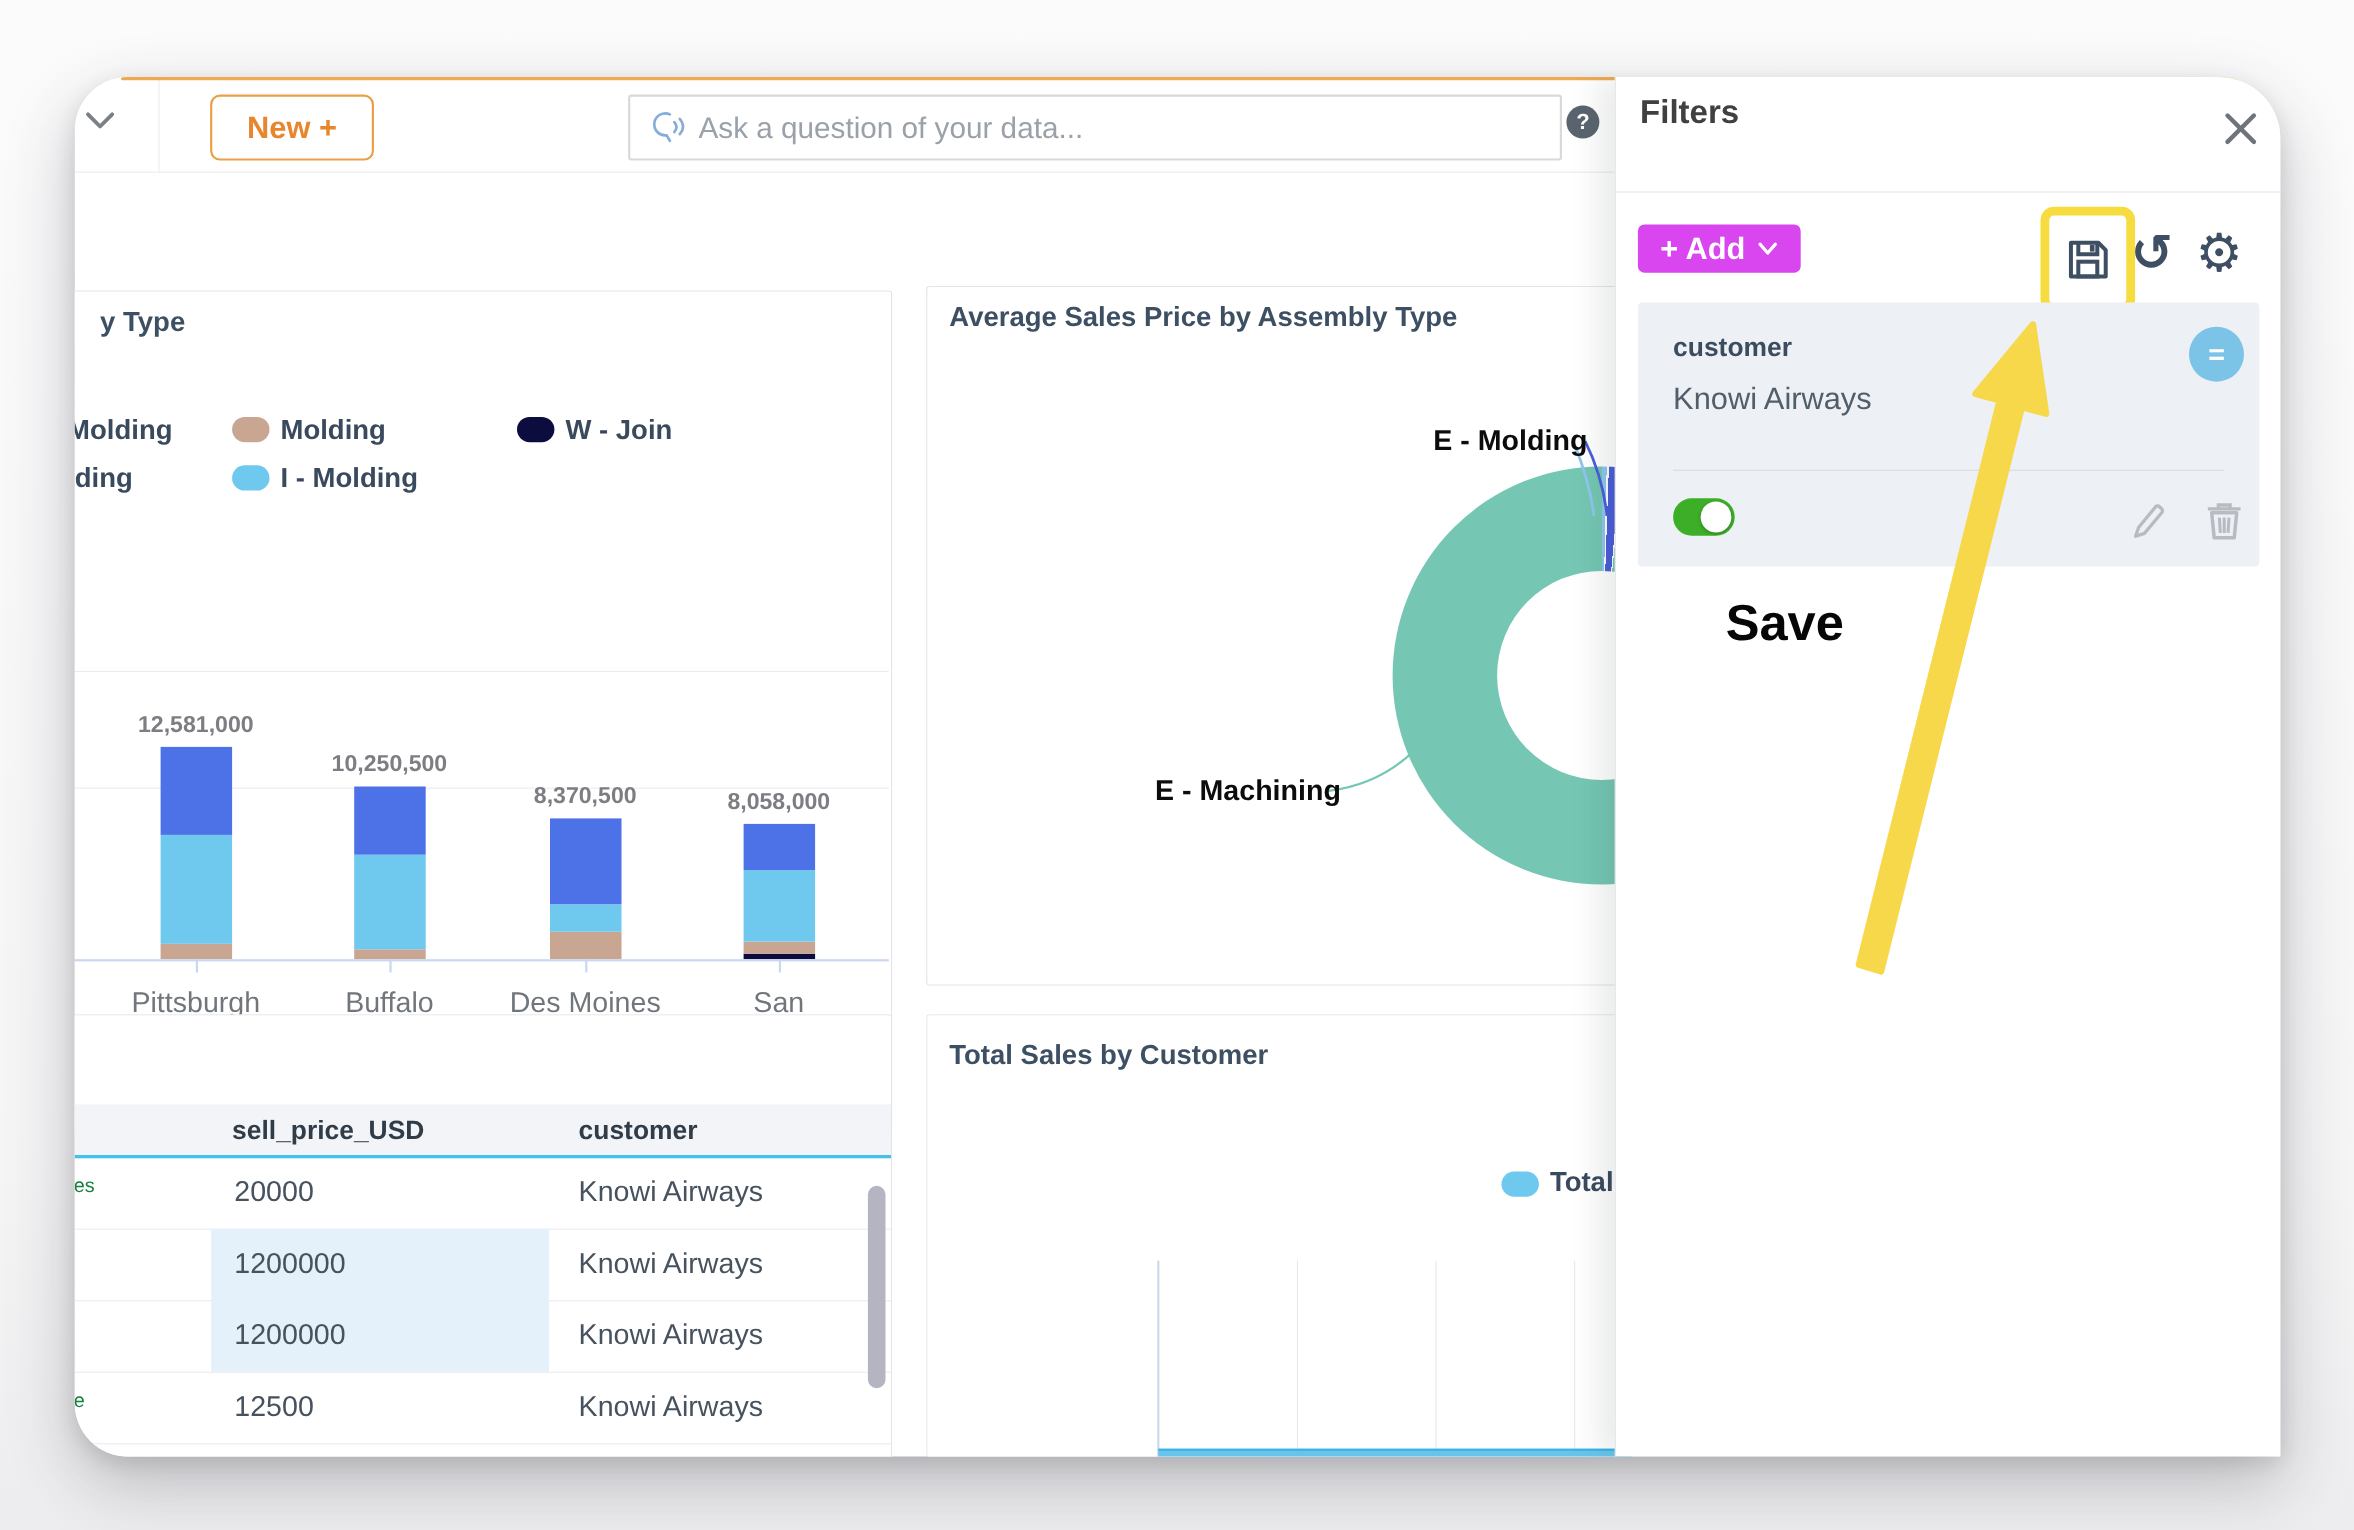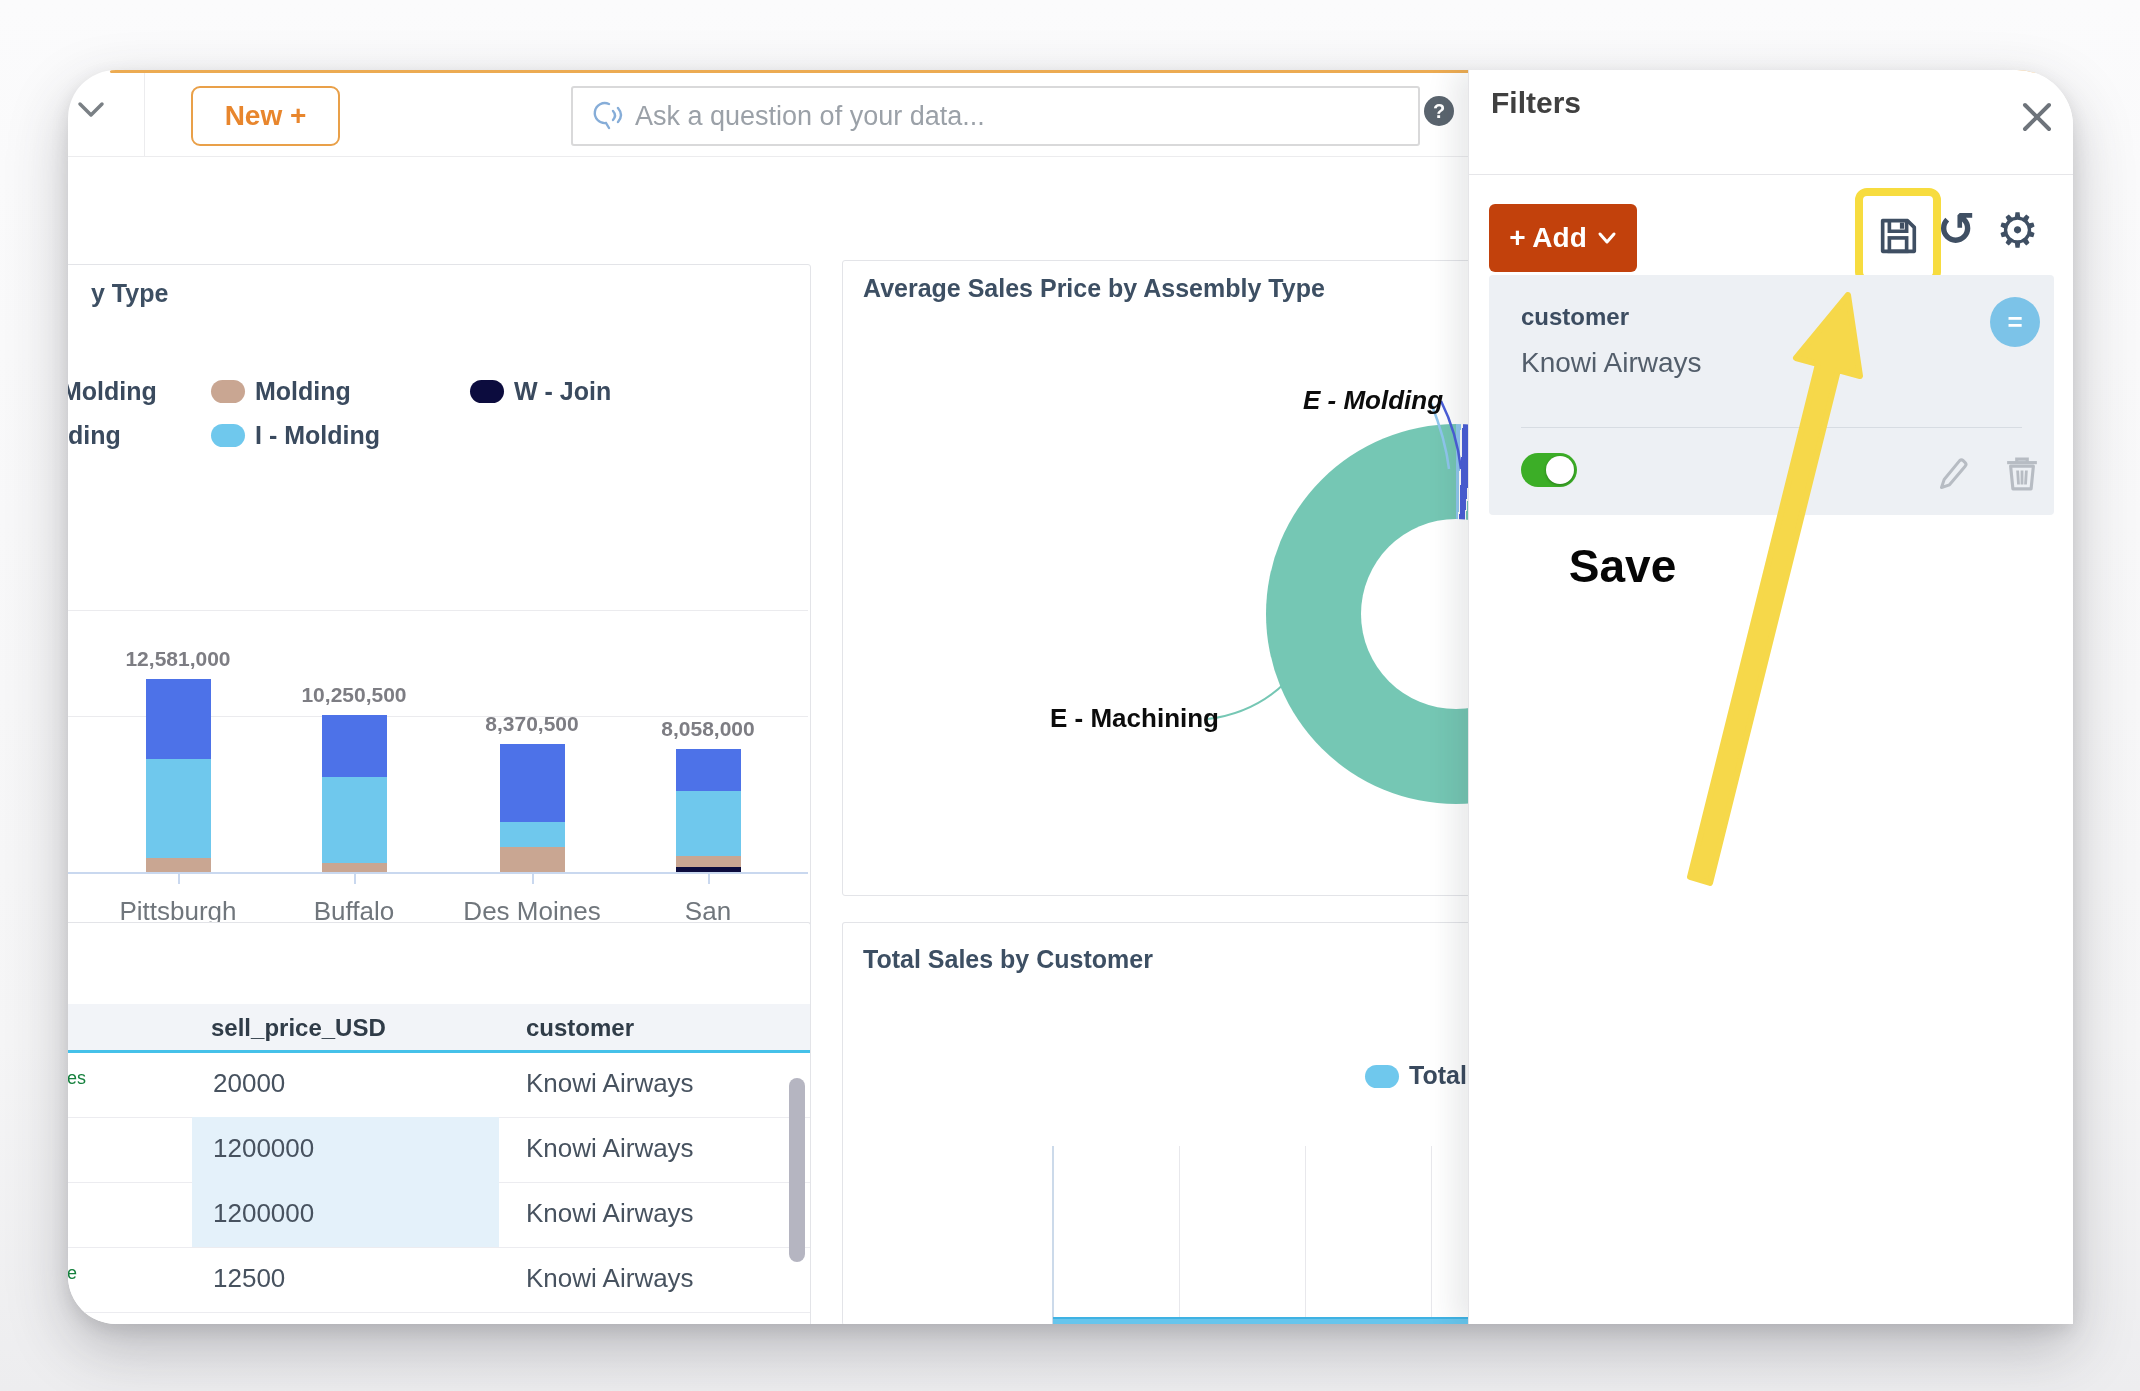--- a/index.html
+++ b/index.html
@@ -46,21 +46,21 @@
   #tbl-scrollbar{left:761px;top:156px;width:16px;height:184px;border-radius:8px;background:#b5b5c1;z-index:3;}
   
   #donut{position:absolute;left:423px;top:163px;width:380px;height:380px;border-radius:50%;}
   #donut-hole{position:absolute;left:518px;top:258px;width:190px;height:190px;border-radius:50%;background:#fff;}
   .donut-lbl{position:absolute;font-size:26px;font-weight:bold;color:#0c0c0c;white-space:nowrap;}
   
   #filters{position:absolute;left:1468px;top:70px;width:605px;height:1254px;background:#fff;z-index:20;
            border-left:1px solid #e5e5e8;box-shadow:-14px 0 26px rgba(40,50,60,.10);}
   #filters-title{position:absolute;left:22px;top:16px;font-size:30px;font-weight:bold;color:#404040;}
   #filters-divider{position:absolute;left:0;top:104px;width:605px;height:1px;background:#e6e6e9;}
-  #add-btn{position:absolute;left:20px;top:134px;width:148px;height:68px;background:#c2410c;border-radius:6px;
+  #add-btn{position:absolute;left:20px;top:134px;width:148px;height:44px;background:#d946ef;border-radius:6px;
            color:#fff;font-size:28px;font-weight:bold;display:flex;align-items:center;justify-content:center;gap:10px;text-align:center;}
   #save-highlight{position:absolute;left:386px;top:118px;width:70px;height:80px;border:8px solid #f7dc3f;
                   border-radius:12px;background:#fff;display:flex;align-items:center;justify-content:center;}
   .panel-icon{position:absolute;color:#3f4f63;}
   #filter-card{position:absolute;left:20px;top:205px;width:565px;height:240px;background:#edf0f4;border-radius:4px;}
   #fc-field{position:absolute;left:32px;top:28px;font-size:24px;font-weight:bold;color:#3c4c60;}
   #fc-value{position:absolute;left:32px;top:72px;font-size:28px;color:#535e6b;}
   #fc-badge{position:absolute;left:501px;top:22px;width:50px;height:50px;border-radius:50%;background:#7cc3e8;
             color:#fff;font-size:26px;font-weight:bold;display:flex;align-items:center;justify-content:center;}
   #fc-divider{position:absolute;left:32px;top:152px;width:501px;height:1px;background:#d7dce2;}
@@ -176,21 +176,21 @@
 
       <div class="panel" style="left:842px;top:260px;width:640px;height:634px;">
         <div class="ptitle" style="left:20px;top:13px;">Average Sales Price by Assembly Type</div>
         <div id="donut" style="background: conic-gradient(rgb(143, 198, 238) 0deg, rgb(143, 198, 238) 1.4deg, rgb(255, 255, 255) 1.4deg, rgb(255, 255, 255) 2deg, rgb(74, 94, 217) 2deg, rgb(74, 94, 217) 5.2deg, rgb(255, 255, 255) 5.2deg, rgb(255, 255, 255) 5.8deg, rgb(117, 199, 180) 5.8deg, rgb(117, 199, 180) 360deg);"></div>
         <div id="donut-hole"></div>
         <svg class="abs" style="left:0;top:0;" width="640" height="634">
           <path d="M365,458 Q412,452 444,420" fill="none" stroke="#75c7b4" stroke-width="2"></path>
           <path d="M588,142 C596,162 603,182 606,208" fill="none" stroke="#8fc6ee" stroke-width="2.5"></path>
           <path d="M598,140 C608,160 615,182 618,208" fill="none" stroke="#4a5ed9" stroke-width="2.5"></path>
         </svg>
-        <div class="donut-lbl" style="left:460px;top:124px;font-style:italic;">E - Molding</div>
+        <div class="donut-lbl" style="left:460px;top:124px;">E - Molding</div>
         <div class="donut-lbl" style="left:207px;top:442px;">E - Machining</div>
       </div>
 
       <div class="panel" style="left:842px;top:922px;width:640px;height:402px;border-bottom:none;">
         <div class="ptitle" style="left:20px;top:22px;">Total Sales by Customer</div>
         <span class="swatch" style="position:absolute;left:522px;top:142px;background:#6fc8ed;"></span>
         <span class="legend-text" style="position:absolute;left:566px;top:138px;">Total</span>
         <div class="abs" style="left:209px;top:223px;width:1.5px;height:179px;background:#ccdaea;"></div>
         <div class="abs" style="left:336px;top:223px;width:1px;height:179px;background:#e8e8ec;"></div>
         <div class="abs" style="left:462px;top:223px;width:1px;height:179px;background:#e8e8ec;"></div>

